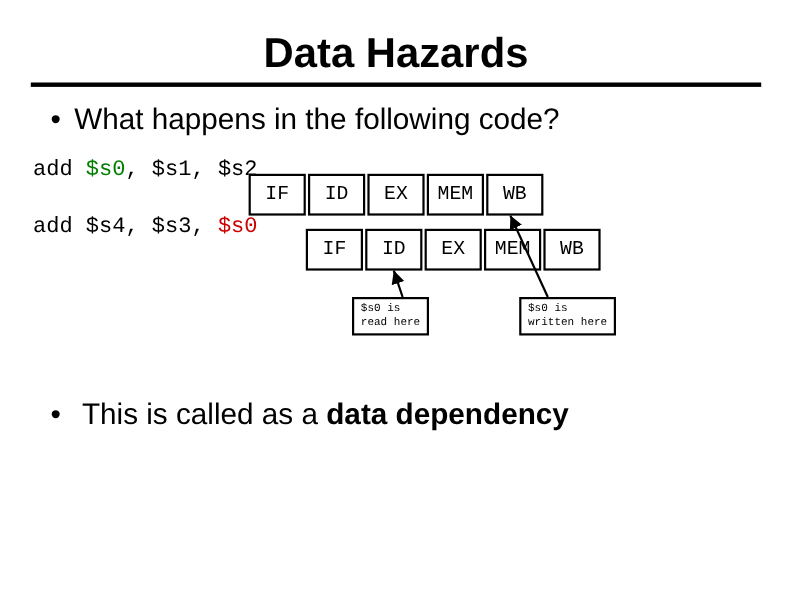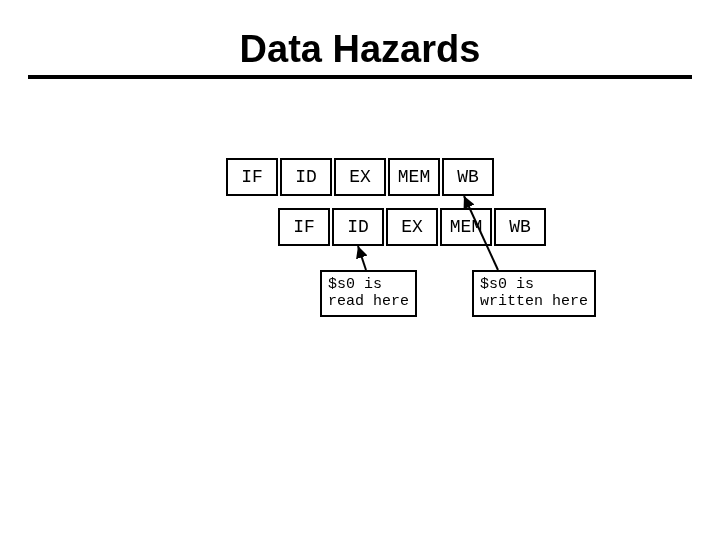--- a/index.html
+++ b/index.html
@@ -73,21 +73,21 @@
     display: flex;
     align-items: center;
     justify-content: center;
     margin-right: 2px;
   }
   .anno {
     position: absolute;
     border: 2px solid #000;
     background: #fff;
     font-family: "Courier New", monospace;
-    font-size: 15px;
+    font-size: 10px;
     padding: 4px 6px;
     line-height: 1.15;
     white-space: pre;
   }
   .anno1 { top: 112px; left: 94px; }
   .anno2 { top: 112px; left: 246px; }
   svg.arrows {
     position: absolute;
     left: 0; top: 0;
     width: 460px; height: 180px;
@@ -106,21 +106,26 @@
   }
   .bold { font-weight: bold; }
 </style>
 </head>
 <body>
 
 <div class="slide">
   <div class="title">Data Hazards</div>
   <hr class="rule">
 
+  <div class="bullet">What happens in the following code?</div>
 
+  <div class="codeblock">
+    <div class="codeline"><span>add </span><span class="reg-dst">$s0</span><span>, </span><span>$s1</span><span>, </span><span>$s2</span></div>
+    <div class="codeline"><span>add </span><span>$s4</span><span>, </span><span>$s3</span><span>, </span><span class="reg-src">$s0</span></div>
+  </div>
 </div>
 
 <div class="pipe-area">
   <div class="row row1">
     <div class="stage">IF</div>
     <div class="stage">ID</div>
     <div class="stage">EX</div>
     <div class="stage">MEM</div>
     <div class="stage">WB</div>
   </div>
@@ -144,13 +149,16 @@
     <line x1="272" y1="112" x2="238" y2="38" stroke="#000" stroke-width="2" marker-end="url(#ah)"></line>
   </svg>
 
   <div class="anno anno1">$s0 is
 read here</div>
   <div class="anno anno2">$s0 is
 written here</div>
 </div>
 
 <div class="bottom">
+  <div class="bullet">
+    <span>This is called as a </span><span class="bold">data dependency</span>
+  </div>
 </div>
 
 </body></html>

